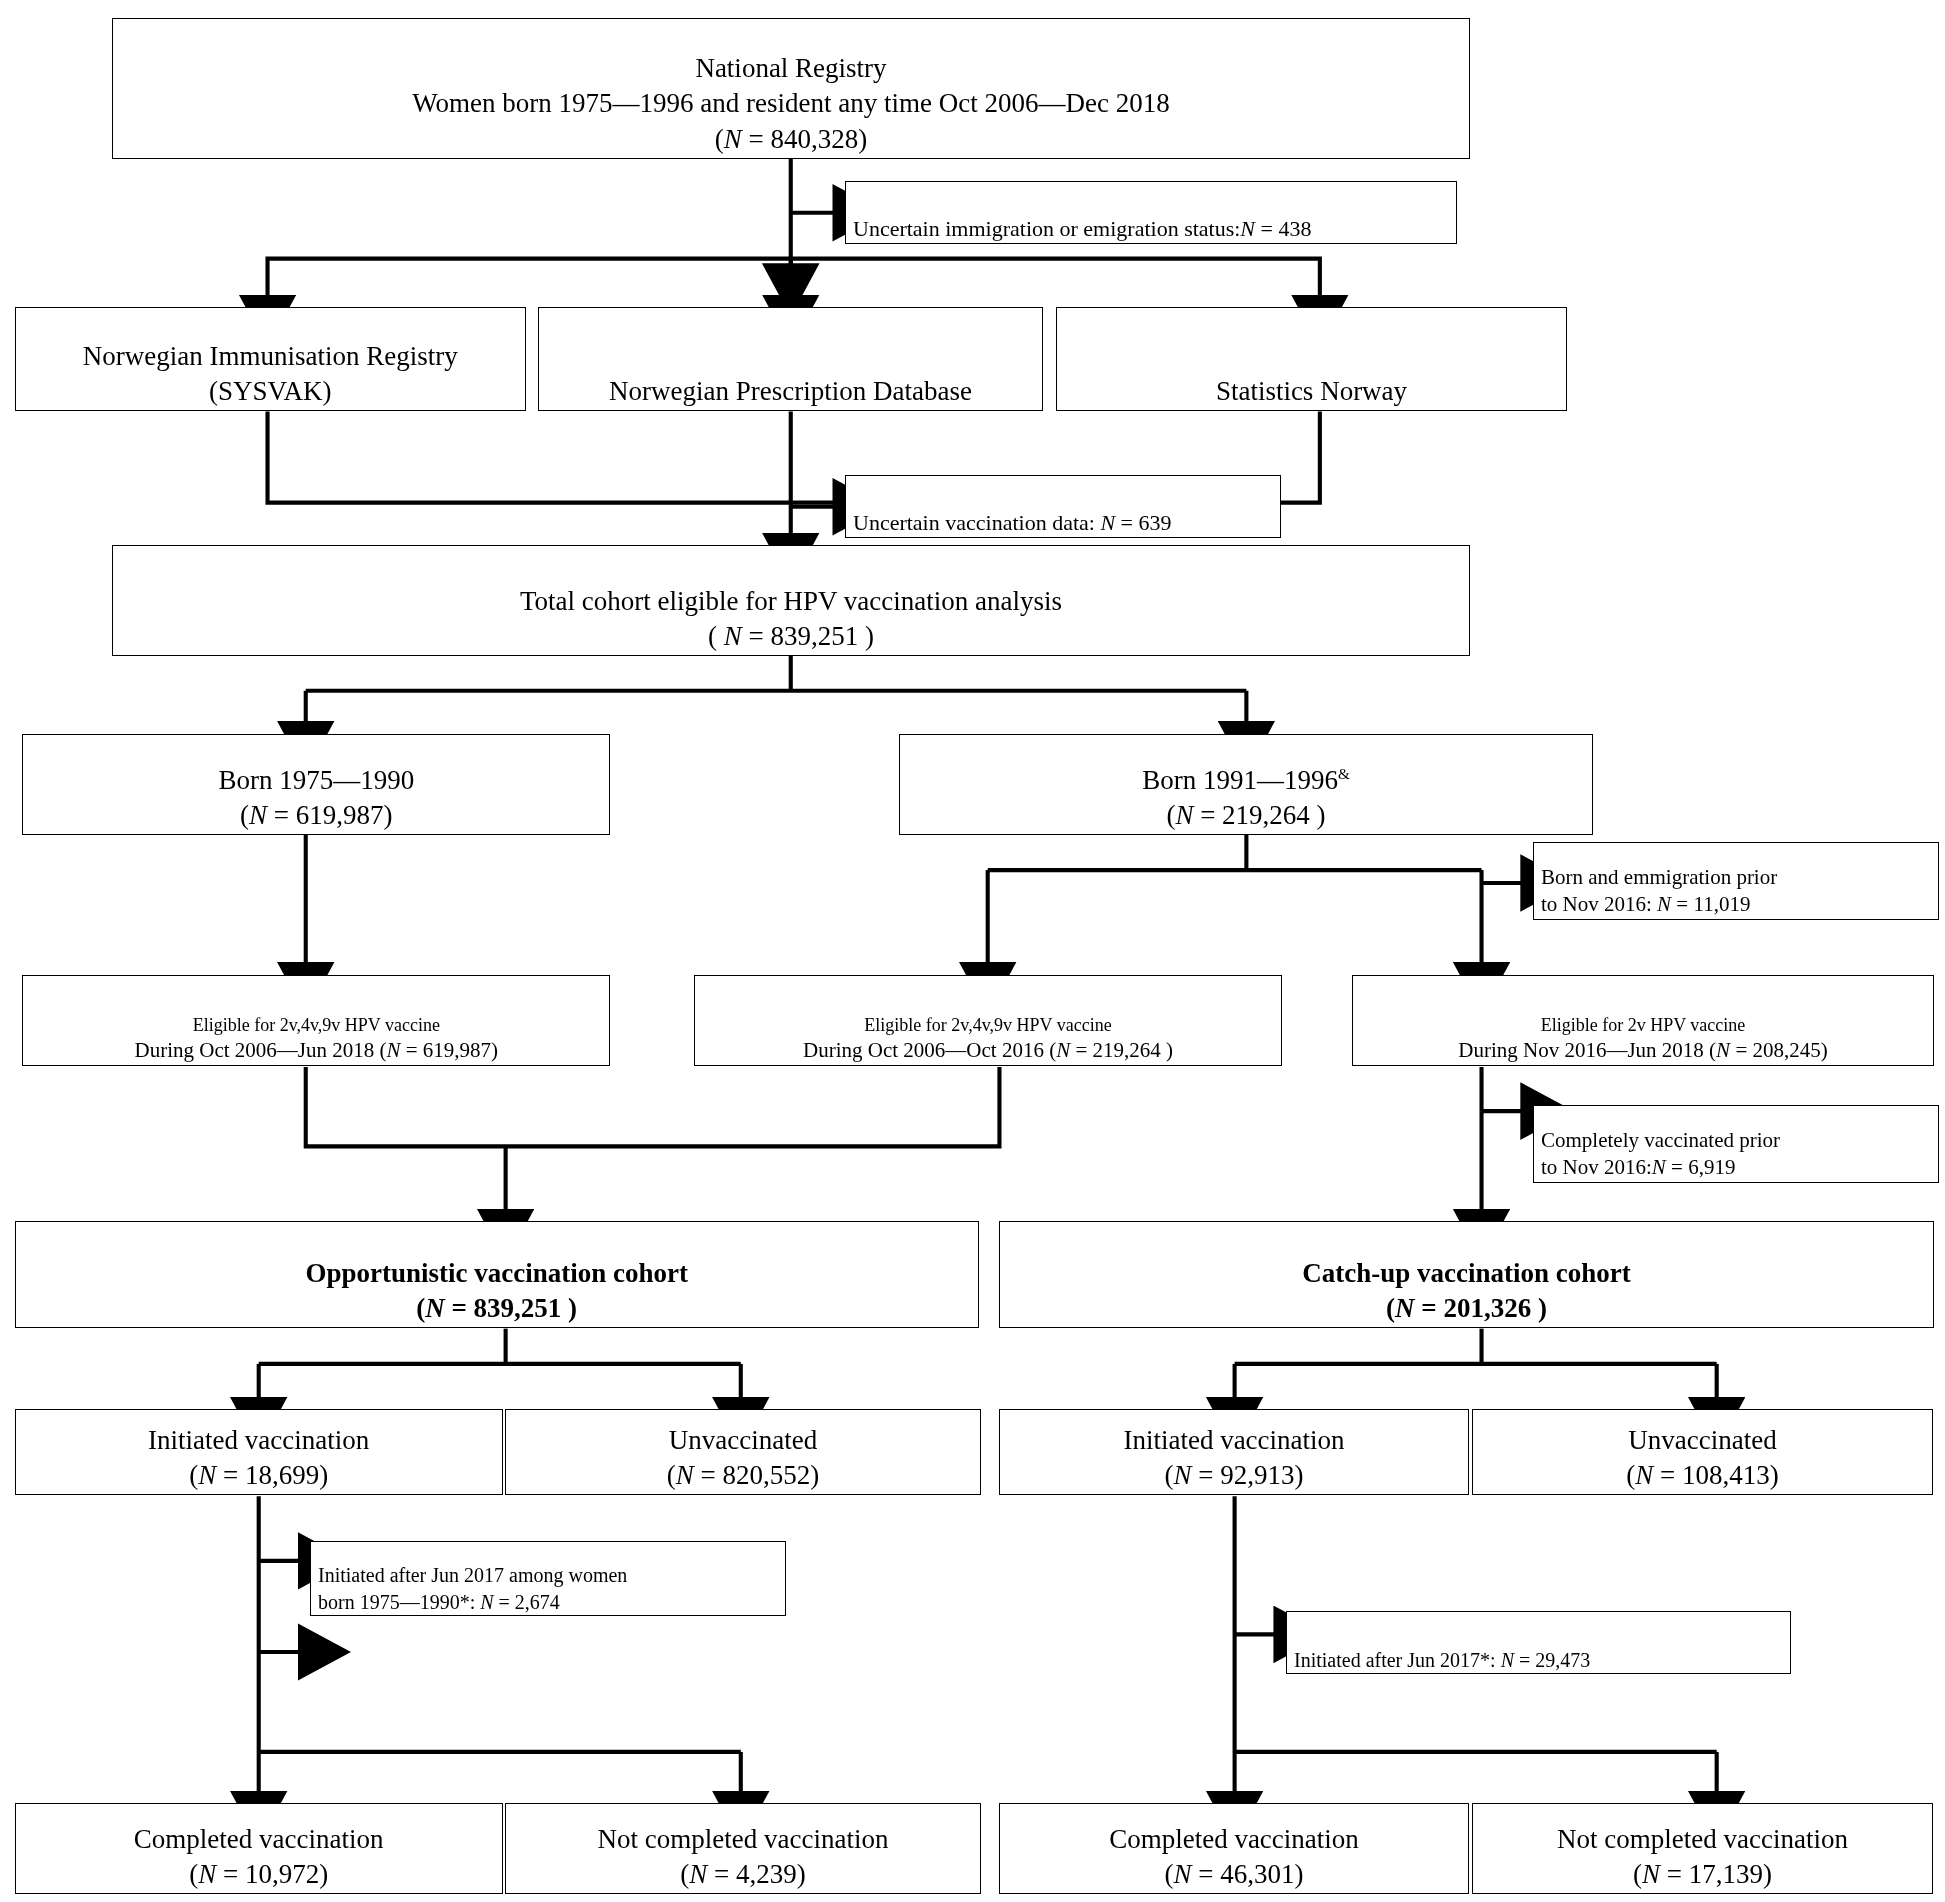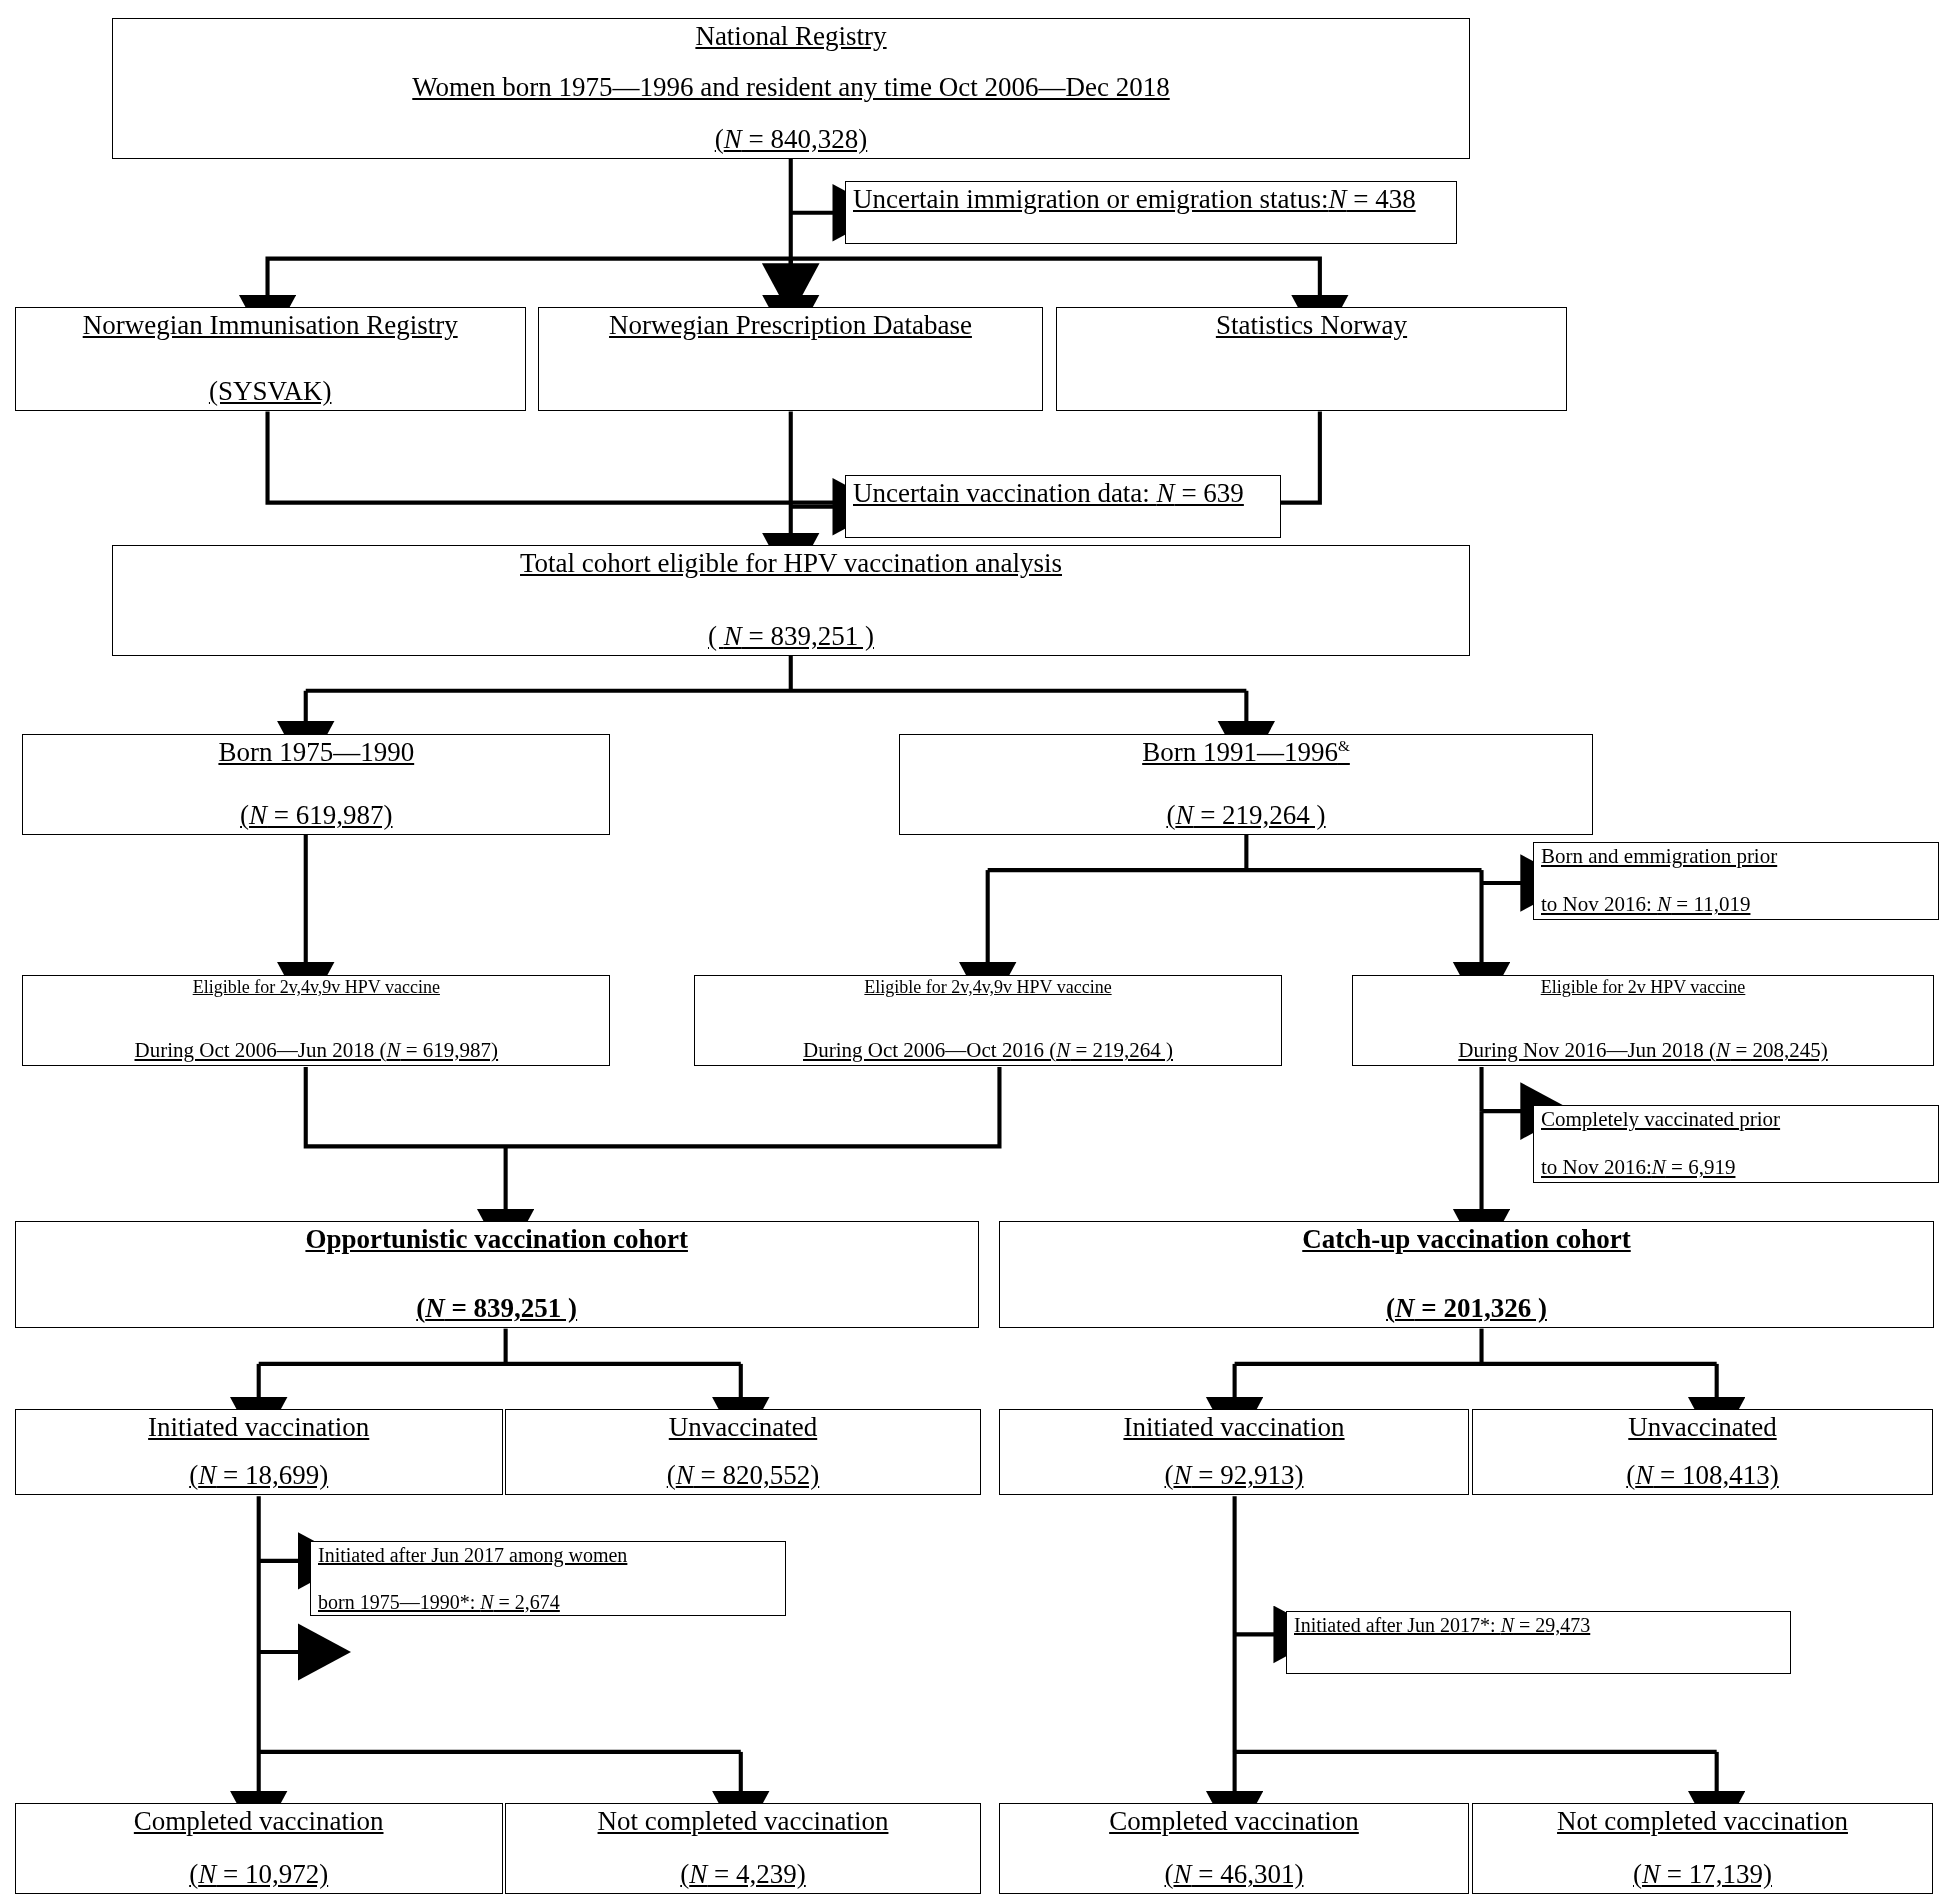--- a/index.html
+++ b/index.html
@@ -15,31 +15,30 @@
     overflow:hidden;
   }
   .box{
     position:absolute;
     box-sizing:border-box;
     border:1.2px solid #000000;
     background:#ffffff;
     display:flex;
     flex-direction:column;
     align-items:center;
-    justify-content:space-between;
+    justify-content:flex-end;
     text-align:center;
     line-height:1.32;
     z-index:3;
-    text-decoration:underline;
   }
   .box.left{align-items:flex-start;text-align:left;}
   .ln{display:block;width:100%;}
   .f46{font-size:27px;}
   .f44{font-size:18px;}
-  .f38{font-size:27px;}
+  .f38{font-size:22px;}
   .f36{font-size:21px;}
   .f34{font-size:20px;}
   .bold{font-weight:bold;}
   .pad10{padding:0 7px;}
   svg#wires{
     position:absolute;
     left:0;top:0;
     width:1946px;
     height:1903px;
     z-index:1;

